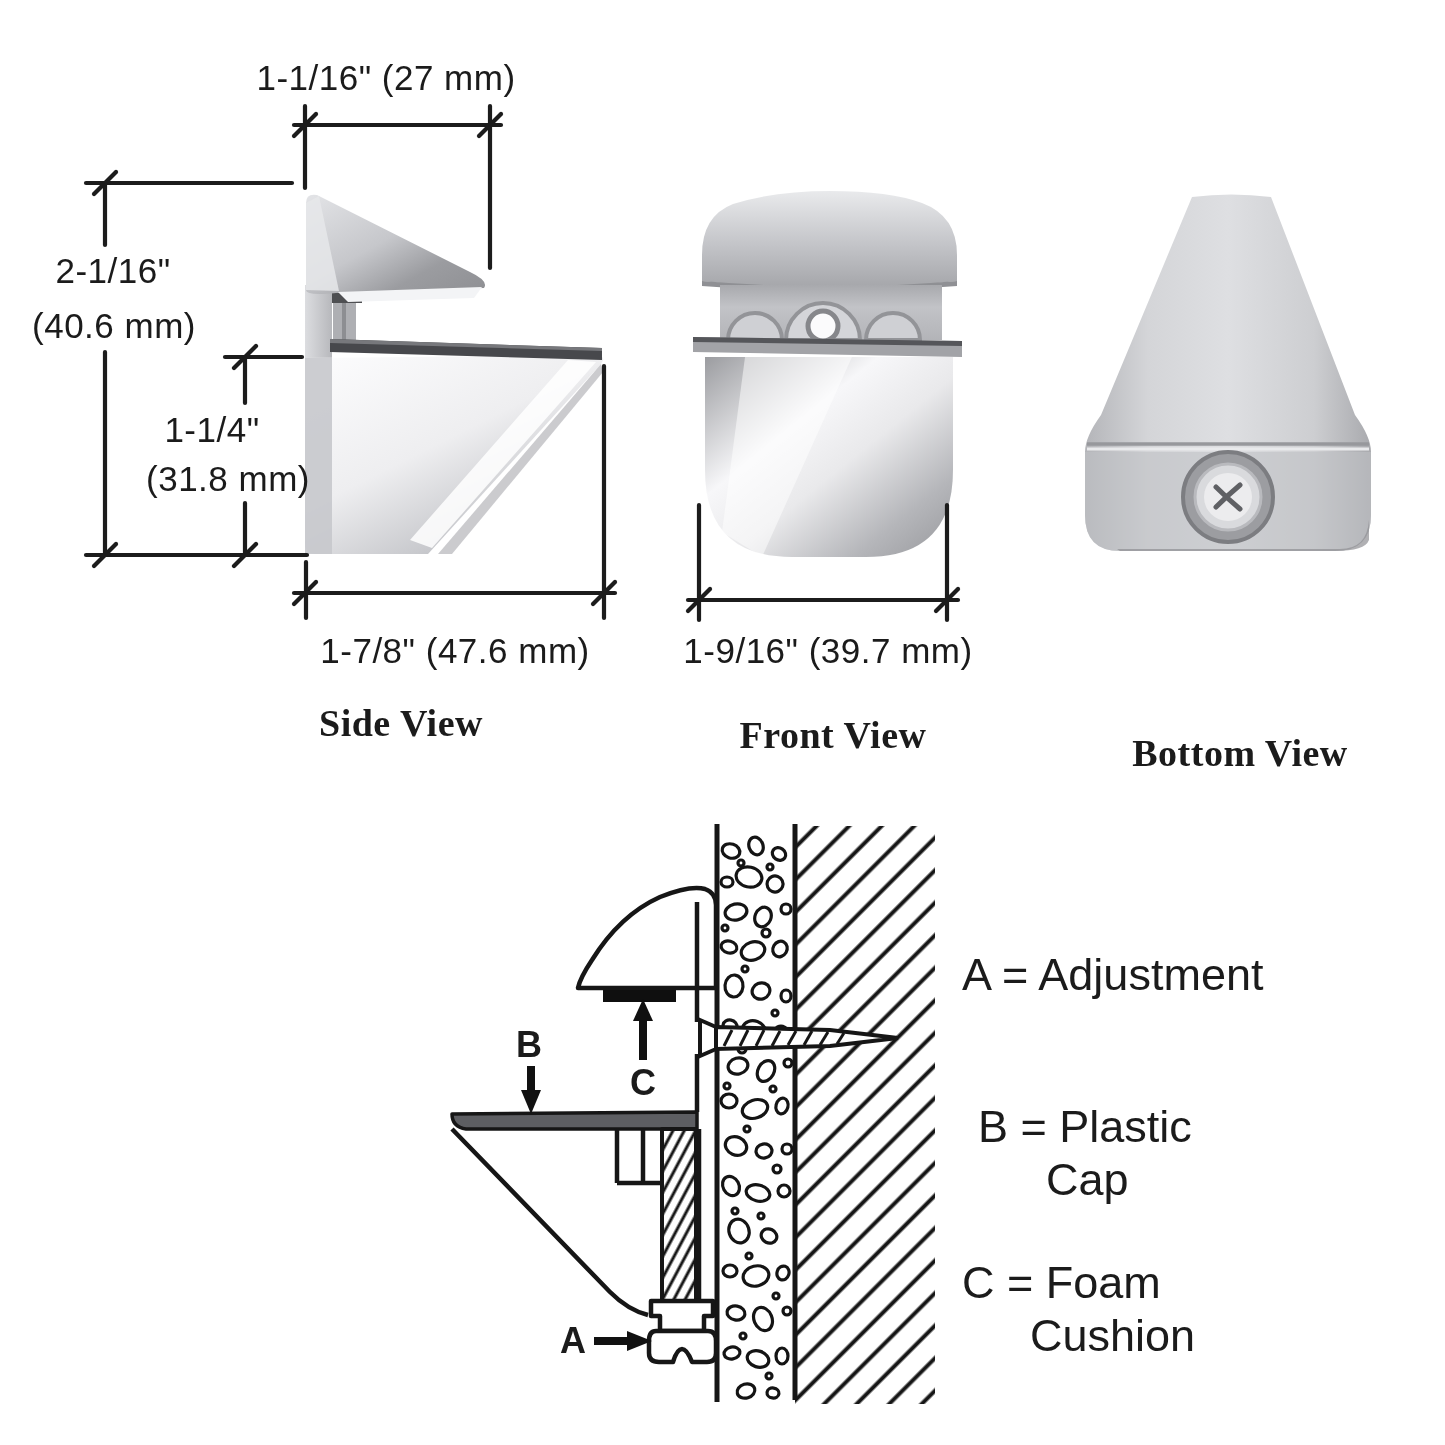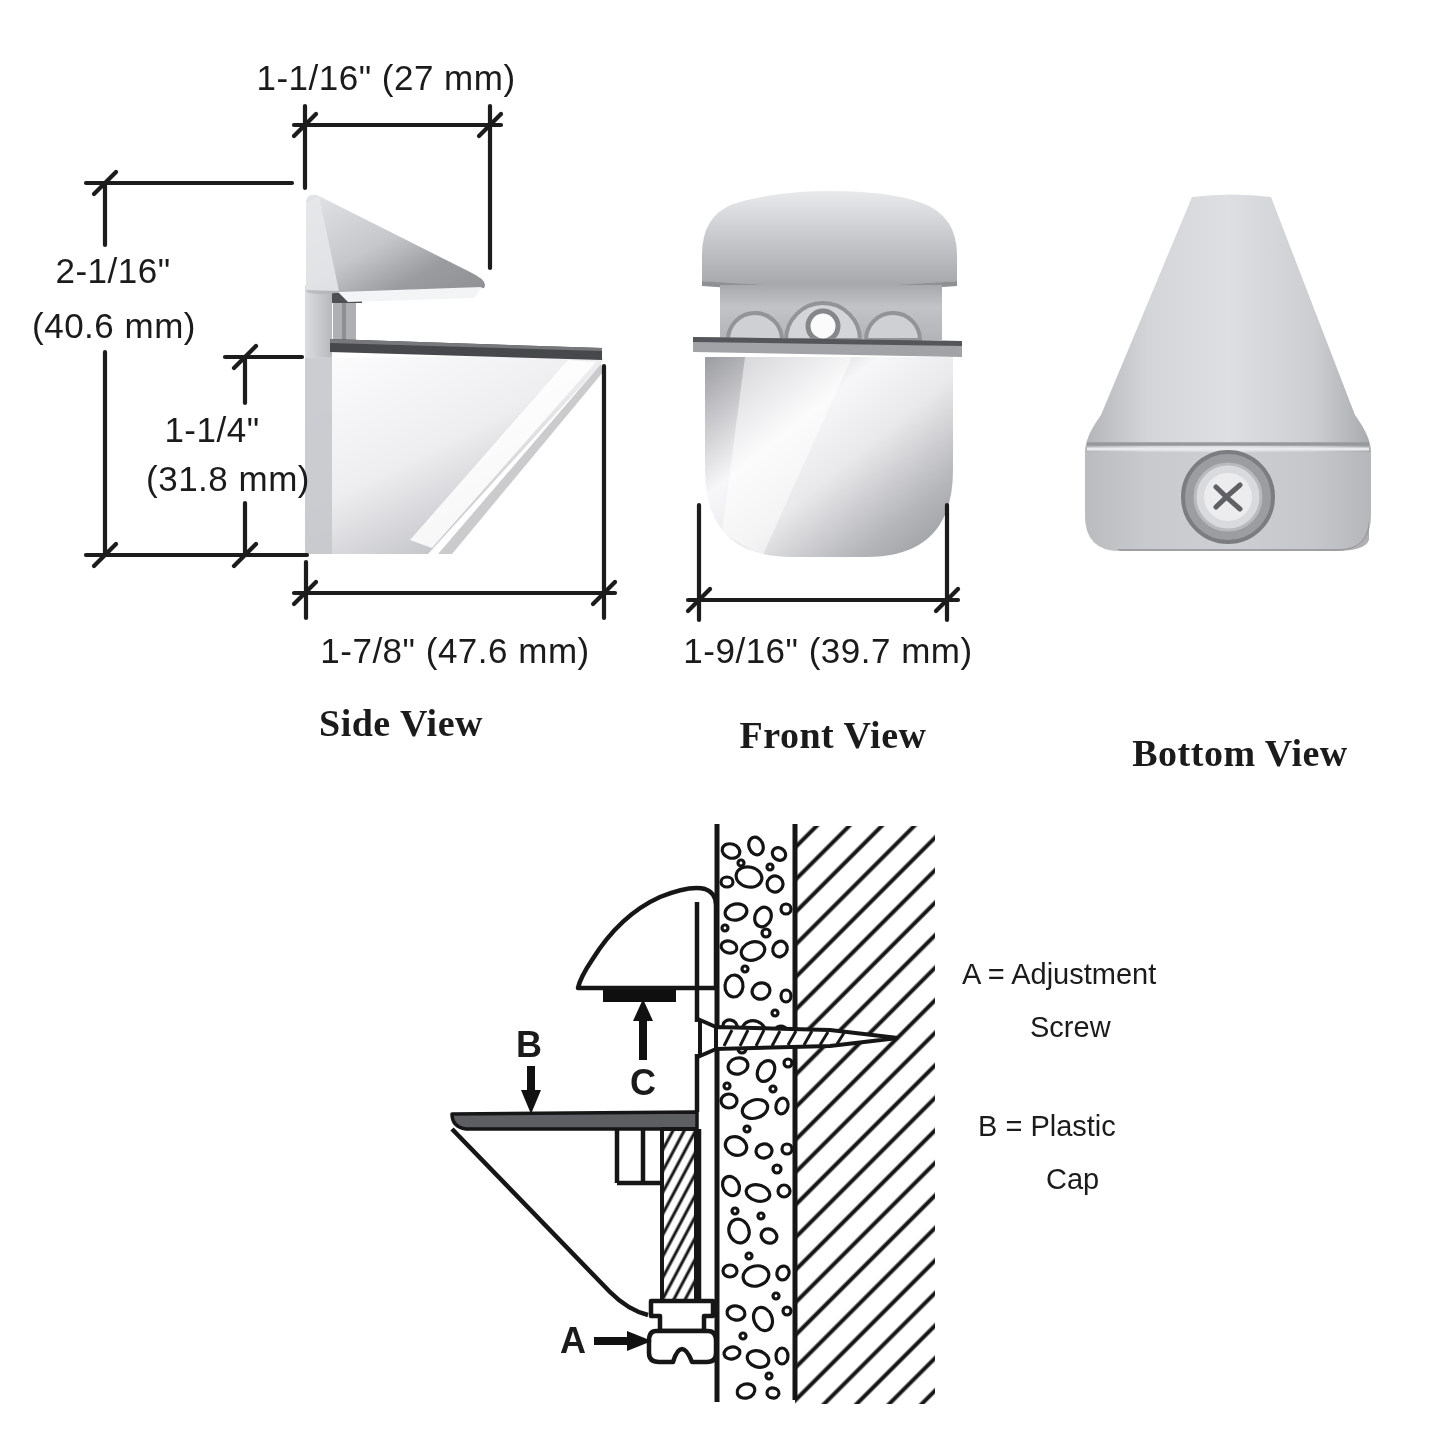--- a/index.html
+++ b/index.html
@@ -3,21 +3,21 @@
 <meta charset="utf-8">
 <style>
   html,body{margin:0;padding:0;background:#ffffff;}
   body{width:1445px;height:1445px;font-family:"Liberation Sans",sans-serif;}
   #stage{position:relative;width:1445px;height:1445px;background:#fff;overflow:hidden;}
   #stage svg{position:absolute;left:0;top:0;}
   .txt{position:absolute;color:#1b1b1b;white-space:nowrap;}
   .dim{font-size:35px;font-weight:400;letter-spacing:.5px;transform:translateX(-50%);text-align:center;}
   .viewtitle{font-size:38px;font-weight:700;letter-spacing:.5px;transform:translateX(-50%);font-family:Liberation Serif, serif;}
   .callout{font-size:36px;font-weight:700;transform:translateX(-50%);}
-  .legend-item{position:absolute;font-size:29px;font-weight:400;line-height:53px;color:#1b1b1b;}
+  .legend-item{position:absolute;font-size:45px;font-weight:400;line-height:53px;color:#1b1b1b;}
   .legend-line2{margin-left:68px;}
 </style>
 </head>
 <body>
 
 <div id="stage">
 
 <svg width="1445" height="1445" viewBox="0 0 1445 1445">
   <defs>
     <linearGradient id="gradWedgeTop" x1="0" y1="0" x2="1" y2="1">
@@ -277,19 +277,22 @@
   <div class="txt viewtitle" style="left:401px;top:701px;">Side View</div>
   <div class="txt viewtitle" style="left:833px;top:701px;margin-top:12px;">Front View</div>
   <div class="txt viewtitle" style="left:1240px;top:731px;">Bottom View</div>
 
   <div class="txt callout" style="left:529px;top:1024px;">B</div>
   <div class="txt callout" style="left:643px;top:1062px;">C</div>
   <div class="txt callout" style="left:573px;top:1320px;">A</div>
 
   <div class="legend-item" style="left:962px;top:948px;">
     <div>A = Adjustment</div>
-    <div class="legend-line2">Screw</div>
   </div>
   <div class="legend-item" style="left:962px;top:1100px;margin-left:16px;">
     <div>B = Plastic</div>
     <div class="legend-line2">Cap</div>
   </div>
+  <div class="legend-item" style="left:962px;top:1256px;">
+    <div>C = Foam</div>
+    <div class="legend-line2">Cushion</div>
+  </div>
 </div>
 
 </body></html>

